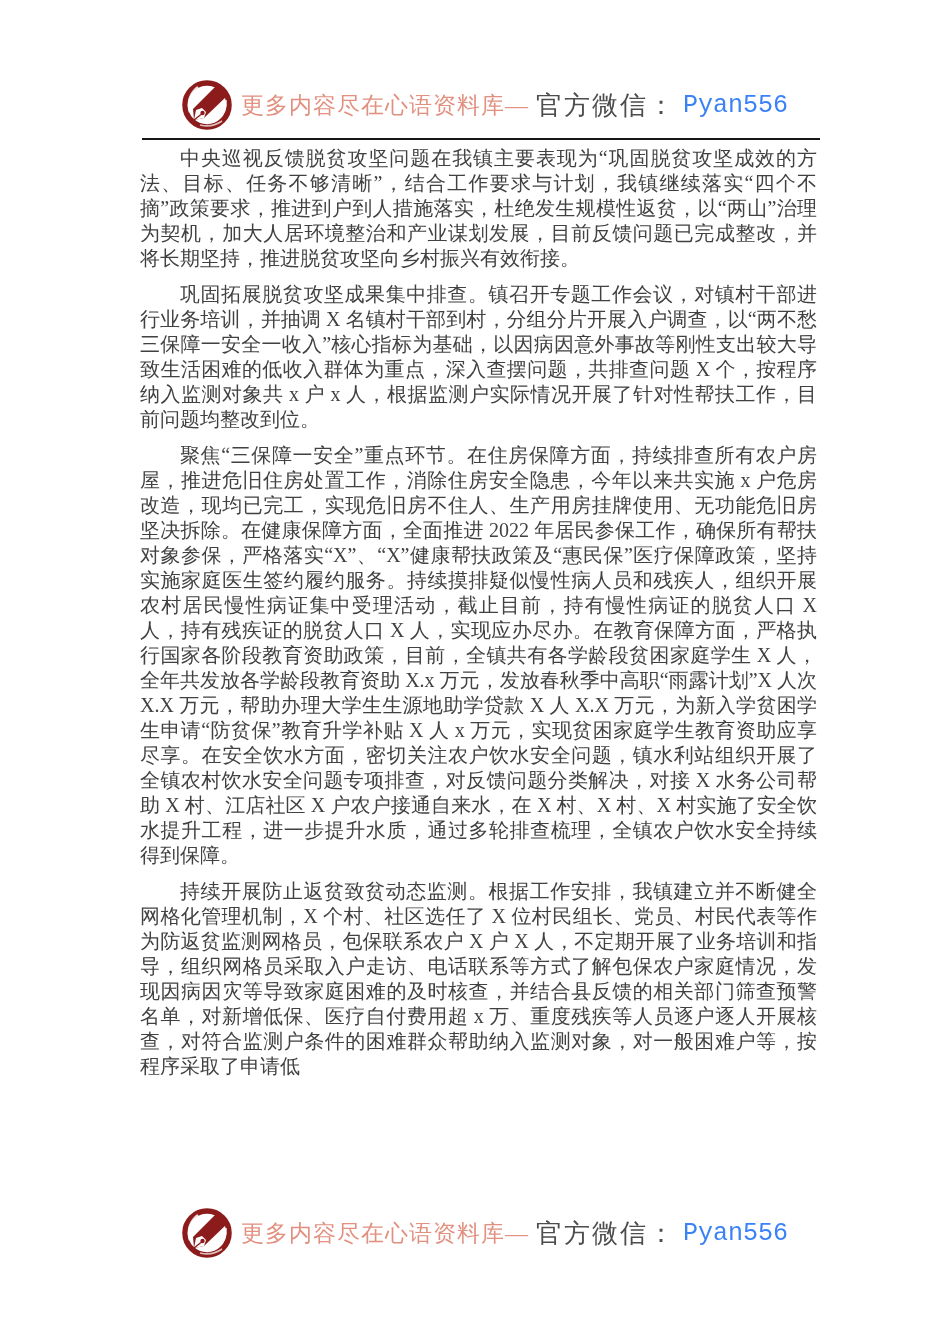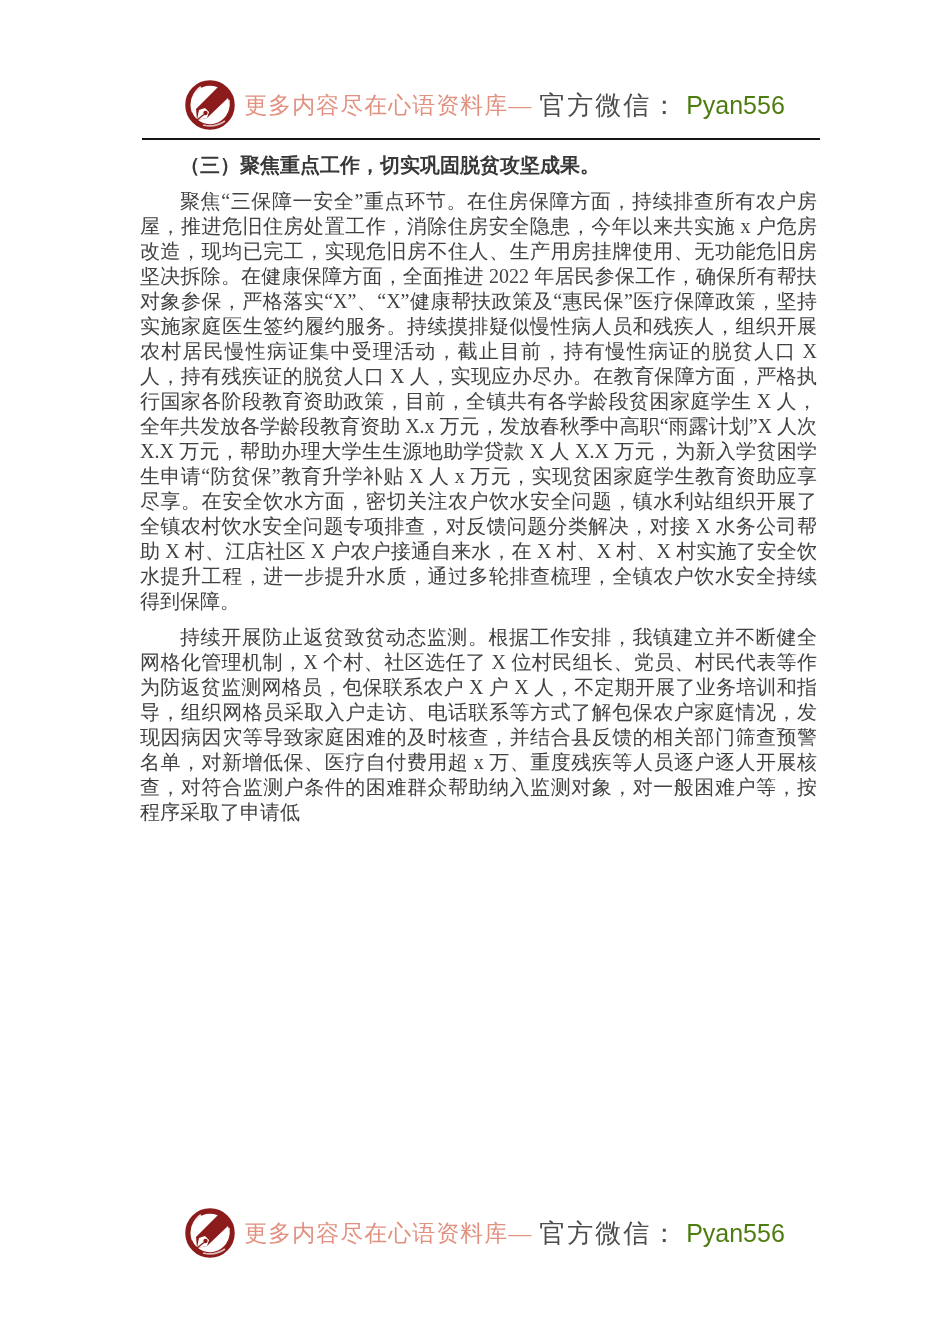--- a/index.html
+++ b/index.html
@@ -31,22 +31,22 @@
     letter-spacing: 1px;
     color: #e29181;
   }
   .wechat-label {
     font-size: 26px;
     letter-spacing: 2px;
     color: #4d4d4d;
   }
   .wechat-id {
     font-size: 25px;
-    color: #4d7c0f;
-    font-family: Liberation Sans, sans-serif;
+    color: #3b82f6;
+    font-family: Liberation Mono, monospace;
   }
 
   
   .rule {
     position: absolute;
     top: 138px;
     left: 142px;
     width: 678px;
     height: 0;
     border-top: 2px solid #171717;
@@ -96,21 +96,22 @@
       </svg>
     </span>
     <span class="brand">更多内容尽在心语资料库—</span>
     <span class="wechat-label">官方微信：</span>
     <span class="wechat-id">Pyan556</span>
   </div>
 
   <div class="rule"></div>
 
   <main class="doc">
-    <h3>（三）聚焦重点工作，切实巩固脱贫攻坚成果。</h3>
+    <p>中央巡视反馈脱贫攻坚问题在我镇主要表现为“巩固脱贫攻坚成效的方法、目标、任务不够清晰”，结合工作要求与计划，我镇继续落实“四个不摘”政策要求，推进到户到人措施落实，杜绝发生规模性返贫，以“两山”治理为契机，加大人居环境整治和产业谋划发展，目前反馈问题已完成整改，并将长期坚持，推进脱贫攻坚向乡村振兴有效衔接。</p>
+    <p>巩固拓展脱贫攻坚成果集中排查。镇召开专题工作会议，对镇村干部进行业务培训，并抽调 X 名镇村干部到村，分组分片开展入户调查，以“两不愁三保障一安全一收入”核心指标为基础，以因病因意外事故等刚性支出较大导致生活困难的低收入群体为重点，深入查摆问题，共排查问题 X 个，按程序纳入监测对象共 x 户 x 人，根据监测户实际情况开展了针对性帮扶工作，目前问题均整改到位。</p>
     <p>聚焦“三保障一安全”重点环节。在住房保障方面，持续排查所有农户房屋，推进危旧住房处置工作，消除住房安全隐患，今年以来共实施 x 户危房改造，现均已完工，实现危旧房不住人、生产用房挂牌使用、无功能危旧房坚决拆除。在健康保障方面，全面推进 2022 年居民参保工作，确保所有帮扶对象参保，严格落实“X”、“X”健康帮扶政策及“惠民保”医疗保障政策，坚持实施家庭医生签约履约服务。持续摸排疑似慢性病人员和残疾人，组织开展农村居民慢性病证集中受理活动，截止目前，持有慢性病证的脱贫人口 X 人，持有残疾证的脱贫人口 X 人，实现应办尽办。在教育保障方面，严格执行国家各阶段教育资助政策，目前，全镇共有各学龄段贫困家庭学生 X 人，全年共发放各学龄段教育资助 X.x 万元，发放春秋季中高职“雨露计划”X 人次 X.X 万元，帮助办理大学生生源地助学贷款 X 人 X.X 万元，为新入学贫困学生申请“防贫保”教育升学补贴 X 人 x 万元，实现贫困家庭学生教育资助应享尽享。在安全饮水方面，密切关注农户饮水安全问题，镇水利站组织开展了全镇农村饮水安全问题专项排查，对反馈问题分类解决，对接 X 水务公司帮助 X 村、江店社区 X 户农户接通自来水，在 X 村、X 村、X 村实施了安全饮水提升工程，进一步提升水质，通过多轮排查梳理，全镇农户饮水安全持续得到保障。</p>
     <p>持续开展防止返贫致贫动态监测。根据工作安排，我镇建立并不断健全网格化管理机制，X 个村、社区选任了 X 位村民组长、党员、村民代表等作为防返贫监测网格员，包保联系农户 X 户 X 人，不定期开展了业务培训和指导，组织网格员采取入户走访、电话联系等方式了解包保农户家庭情况，发现因病因灾等导致家庭困难的及时核查，并结合县反馈的相关部门筛查预警名单，对新增低保、医疗自付费用超 x 万、重度残疾等人员逐户逐人开展核查，对符合监测户条件的困难群众帮助纳入监测对象，对一般困难户等，按程序采取了申请低</p>
   </main>
 
   <div class="masthead bottom">
     <span class="logo-wrap">
       <svg width="54" height="54" viewBox="0 0 54 54" aria-hidden="true">
         <circle cx="27" cy="27" r="22" fill="none" stroke="#8c1c1c" stroke-width="5.5"></circle>
         <path d="M10 34 A22 22 0 0 1 18 9" stroke="#ffffff" stroke-width="2.5" fill="none" opacity="0.85"></path>
         <path d="M38 41 A22 22 0 0 0 46 22" stroke="#ffffff" stroke-width="2" fill="none" opacity="0.7"></path>

